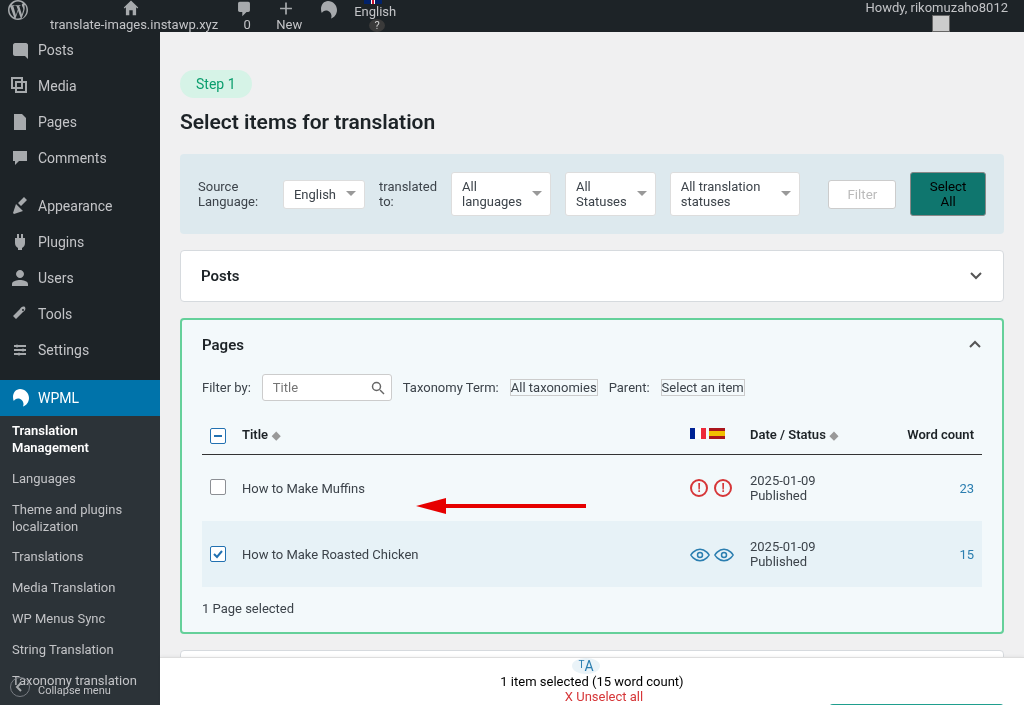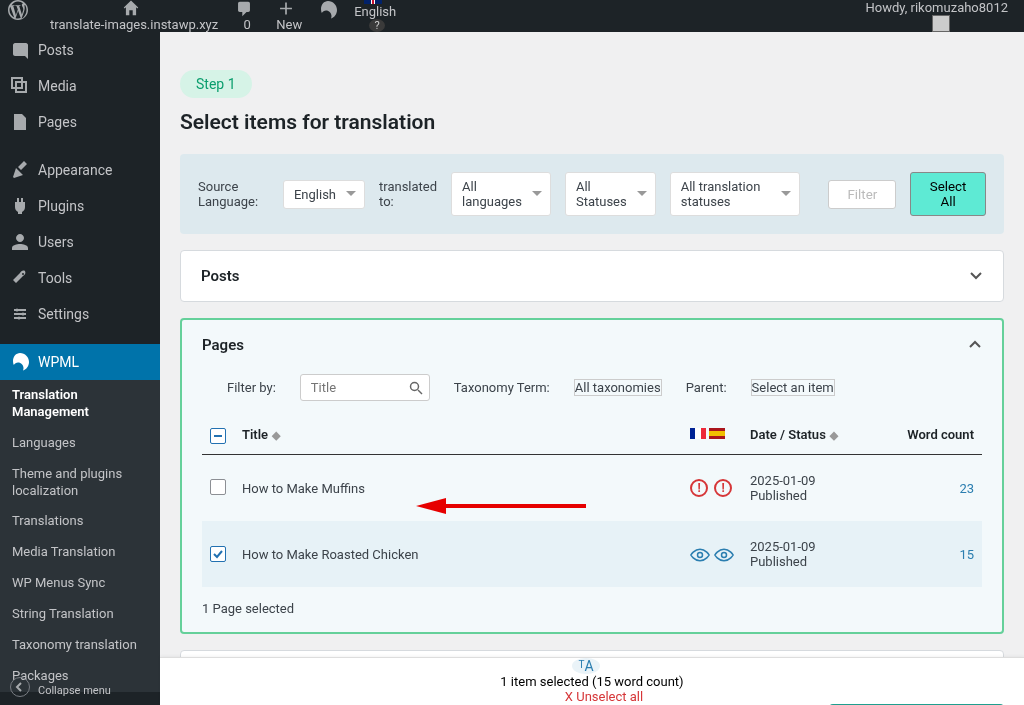--- a/index.html
+++ b/index.html
@@ -32,30 +32,30 @@
 
 .main { position: absolute; top: 32px; left: 160px; right: 0; bottom: 0; overflow: hidden; padding: 0 20px; }
 .step-badge { display: inline-block; background: #d6f3e7; color: #0b9e6e; padding: 6px 16px; border-radius: 16px; font-size: 14px; margin-top: 38px; }
 .step-title { font-size: 21px; font-weight: 600; color: #1d2327; margin-top: 12px; }
 .step-header { text-align: left; }
 
 .filter-bar { background: #dde9ee; border-radius: 4px; margin-top: 20px; padding: 18px 18px; display: flex; align-items: center; gap: 14px; font-size: 13px; color: #3c434a; }
 .filter-bar .select-box { background: #fff; border: 1px solid #ddd; border-radius: 3px; padding: 6px 28px 6px 10px; position: relative; cursor: pointer; font-size: 13px; color: #3c434a; }
 .filter-bar .select-box::after { content: ''; position: absolute; right: 8px; top: 50%; transform: translateY(-30%); border: 5px solid transparent; border-top-color: #999; }
 .filter-bar .btn-filter { background: #fff; border: 1px solid #ccc; padding: 6px 18px; border-radius: 3px; color: #bbb; cursor: not-allowed; }
-.filter-bar .btn-select-all { background: #5eead4; border: 1px solid #888; padding: 6px 18px; border-radius: 3px; cursor: pointer; }
+.filter-bar .btn-select-all { background: #0f766e; border: 1px solid #888; padding: 6px 18px; border-radius: 3px; cursor: pointer; }
 
 .panel { background: #fff; border: 1px solid #d6dade; border-radius: 4px; margin-top: 16px; }
 .panel-head { padding: 16px 20px; display: flex; align-items: center; justify-content: space-between; cursor: pointer; font-size: 15px; font-weight: 600; color: #1d2327; }
 .panel-head .chev { width: 14px; height: 14px; }
 
 .panel.pages { border: 2px solid #65d09a; background: #f3f9fb; }
 .panel.pages .panel-head { border-bottom: none; }
 
-.inner-filter { padding: 4px 20px 14px; display: flex; align-items: center; gap: 24px; font-size: 13px; color: #3c434a; margin-left: 25px; }
+.inner-filter { padding: 4px 20px 14px; display: flex; align-items: center; gap: 11px; font-size: 13px; color: #3c434a; }
 .inner-filter .tinput { background: #fff; border: 1px solid #ccc; border-radius: 3px; padding: 5px 30px 5px 10px; width: 130px; position: relative; }
 .inner-filter .tinput input { border: none; outline: none; width: 100%; font-size: 13px; }
 .inner-filter .tinput .sicon { position: absolute; right: 6px; top: 50%; transform: translateY(-50%); width: 14px; height: 14px; fill: #666; }
 
 .table-wrap { padding: 0 20px 14px; }
 .tbl { width: 100%; border-collapse: collapse; font-size: 13px; }
 .tbl thead th { text-align: left; padding: 10px 8px; font-weight: 600; color: #1d2327; border-bottom: 1px solid #333; }
 .tbl thead th.right { text-align: right; }
 .tbl tbody tr { }
 .tbl tbody tr.selected { background: #e7f2f7; }
@@ -155,20 +155,28 @@
       </span>
       <span>Media</span>
     </div>
   <div class="menu-item">
       <span class="micon">
         <svg viewBox="0 0 20 20">
           <path d="M4 2h8l4 4v12H4z M6 8h8 M6 11h8 M6 14h6" fill="#a7aaad"></path>
         </svg>
       </span>
       <span>Pages</span>
+    </div>
+  <div class="menu-item">
+      <span class="micon">
+        <svg viewBox="0 0 20 20">
+          <path d="M3 3h14v10H9l-4 4v-4H3z"></path>
+        </svg>
+      </span>
+      <span>Comments</span>
     </div>
   <div style="height:12px"></div>
   <div class="menu-item">
       <span class="micon">
         <svg viewBox="0 0 20 20">
           <path d="M3 17l3-9 7 7-9 3zm5-10l6-6 3 3-6 6z"></path>
         </svg>
       </span>
       <span>Appearance</span>
     </div>

